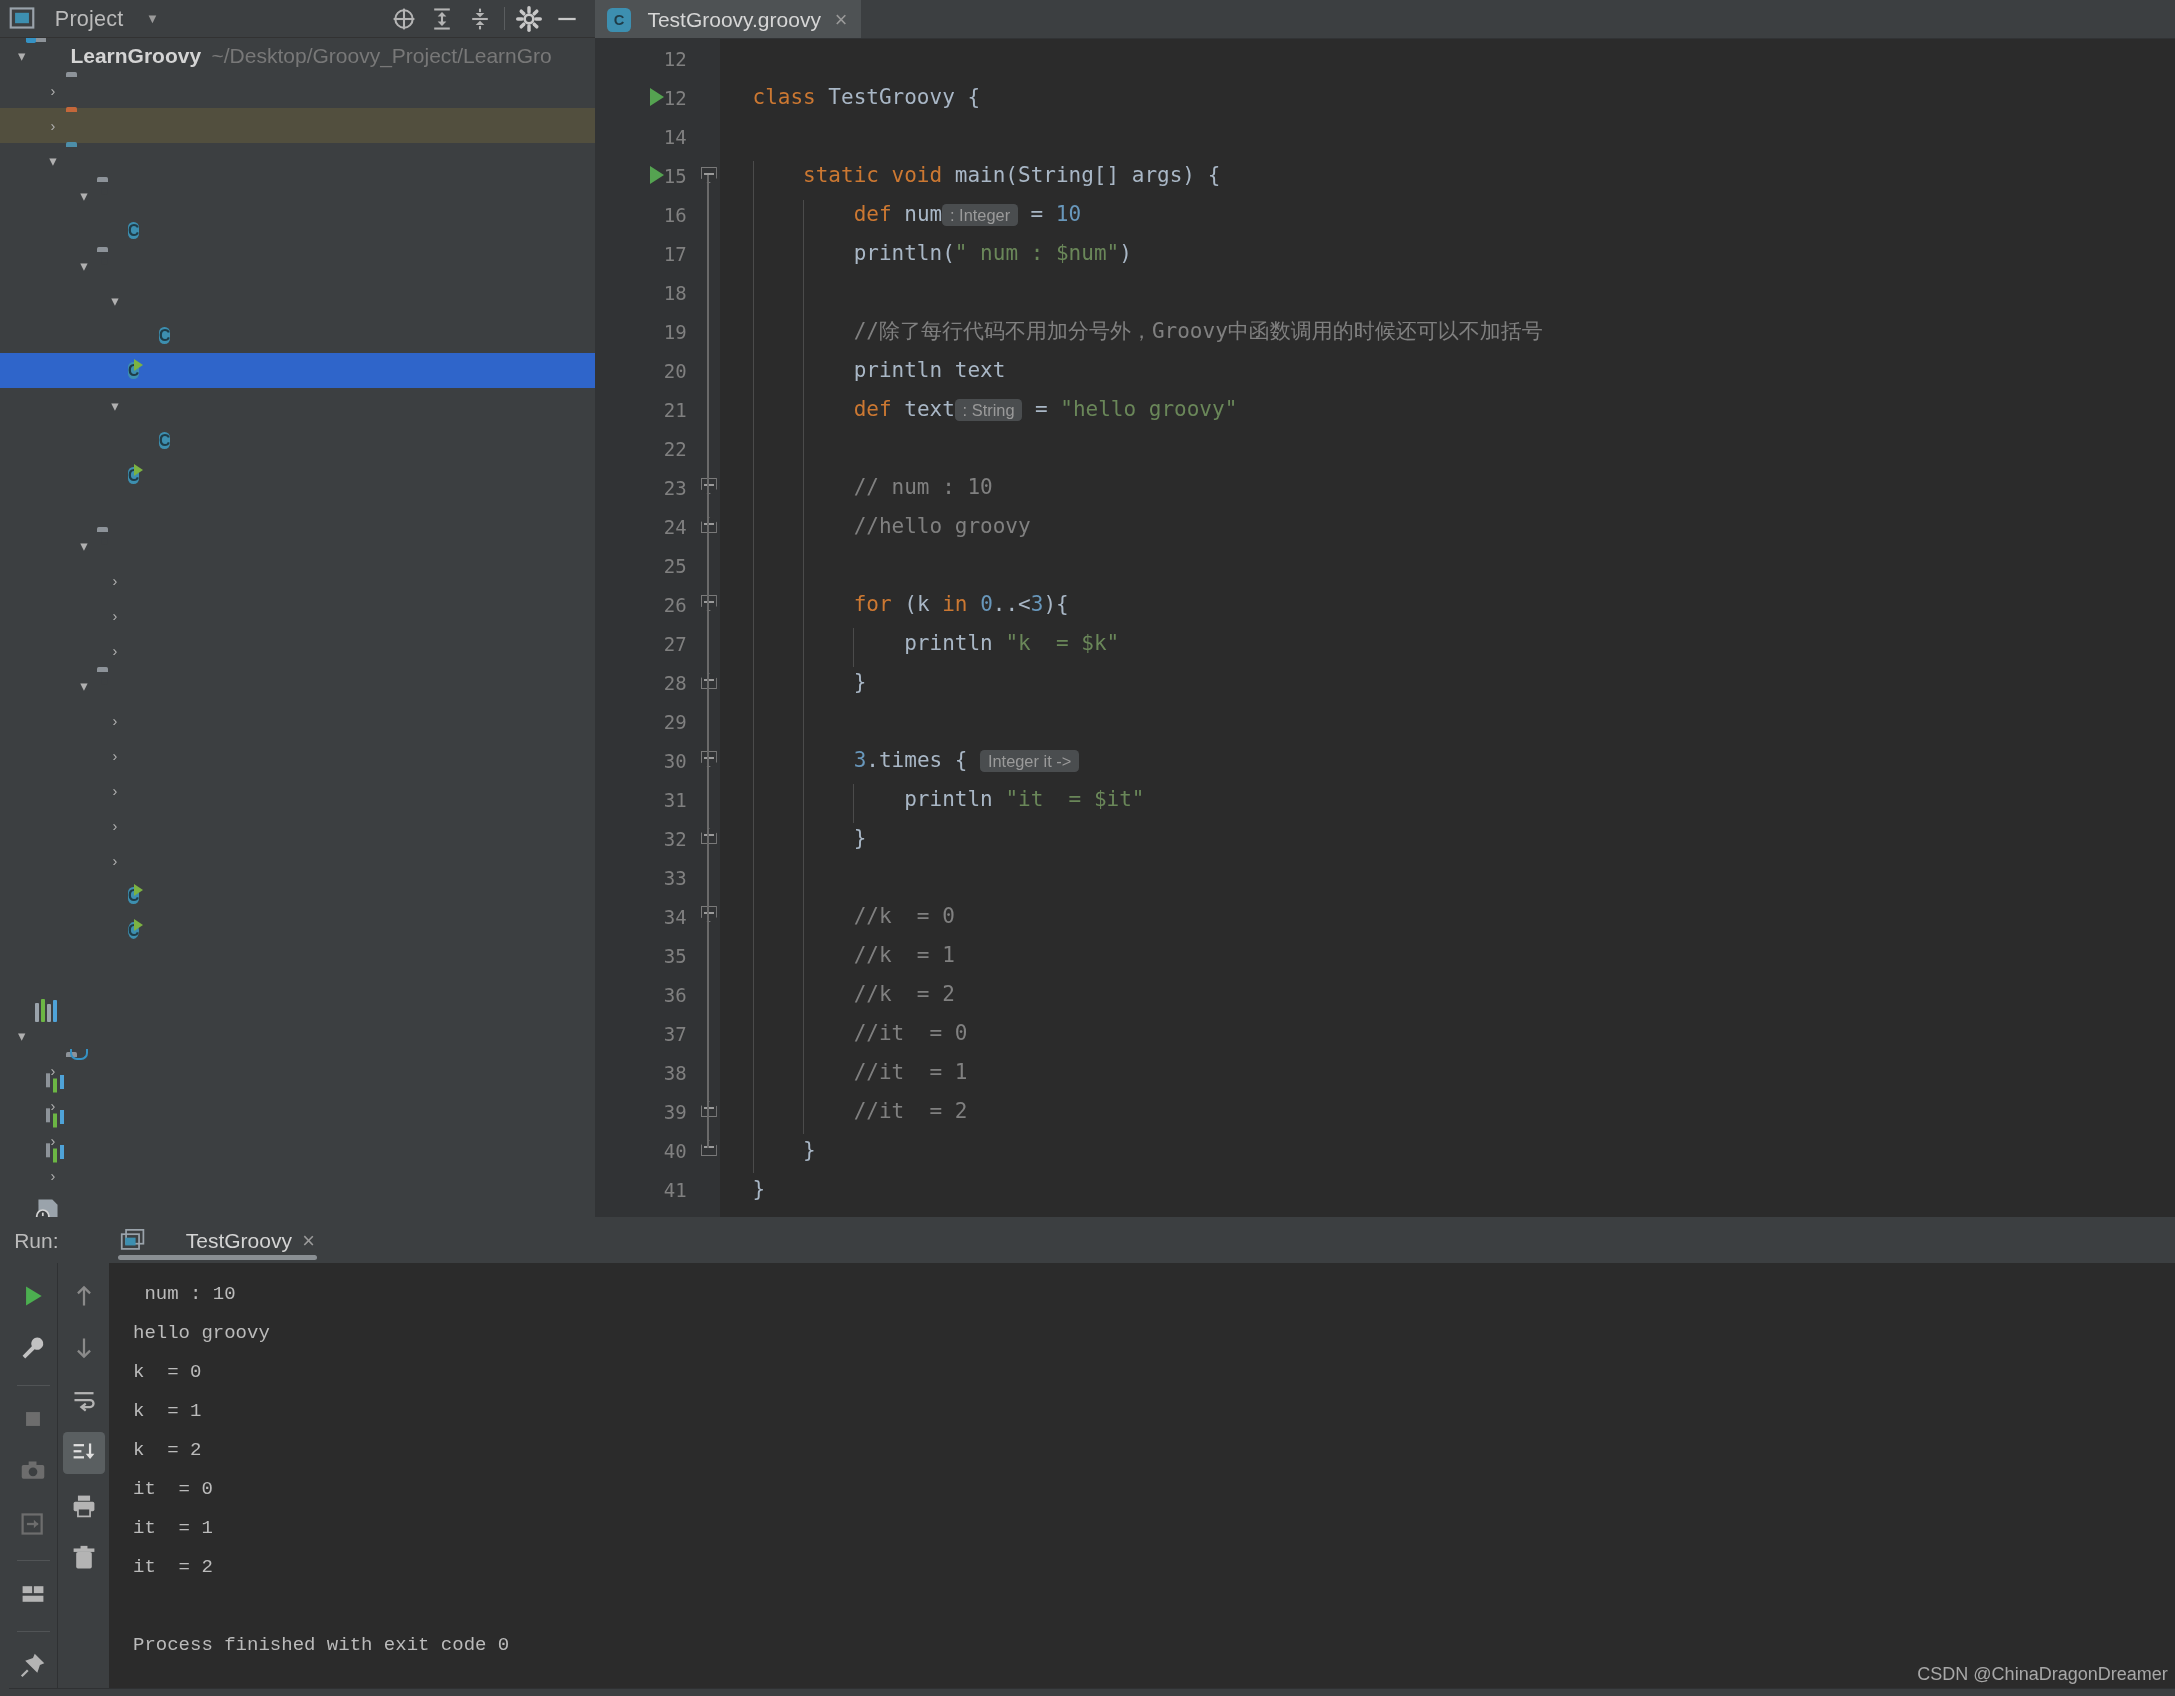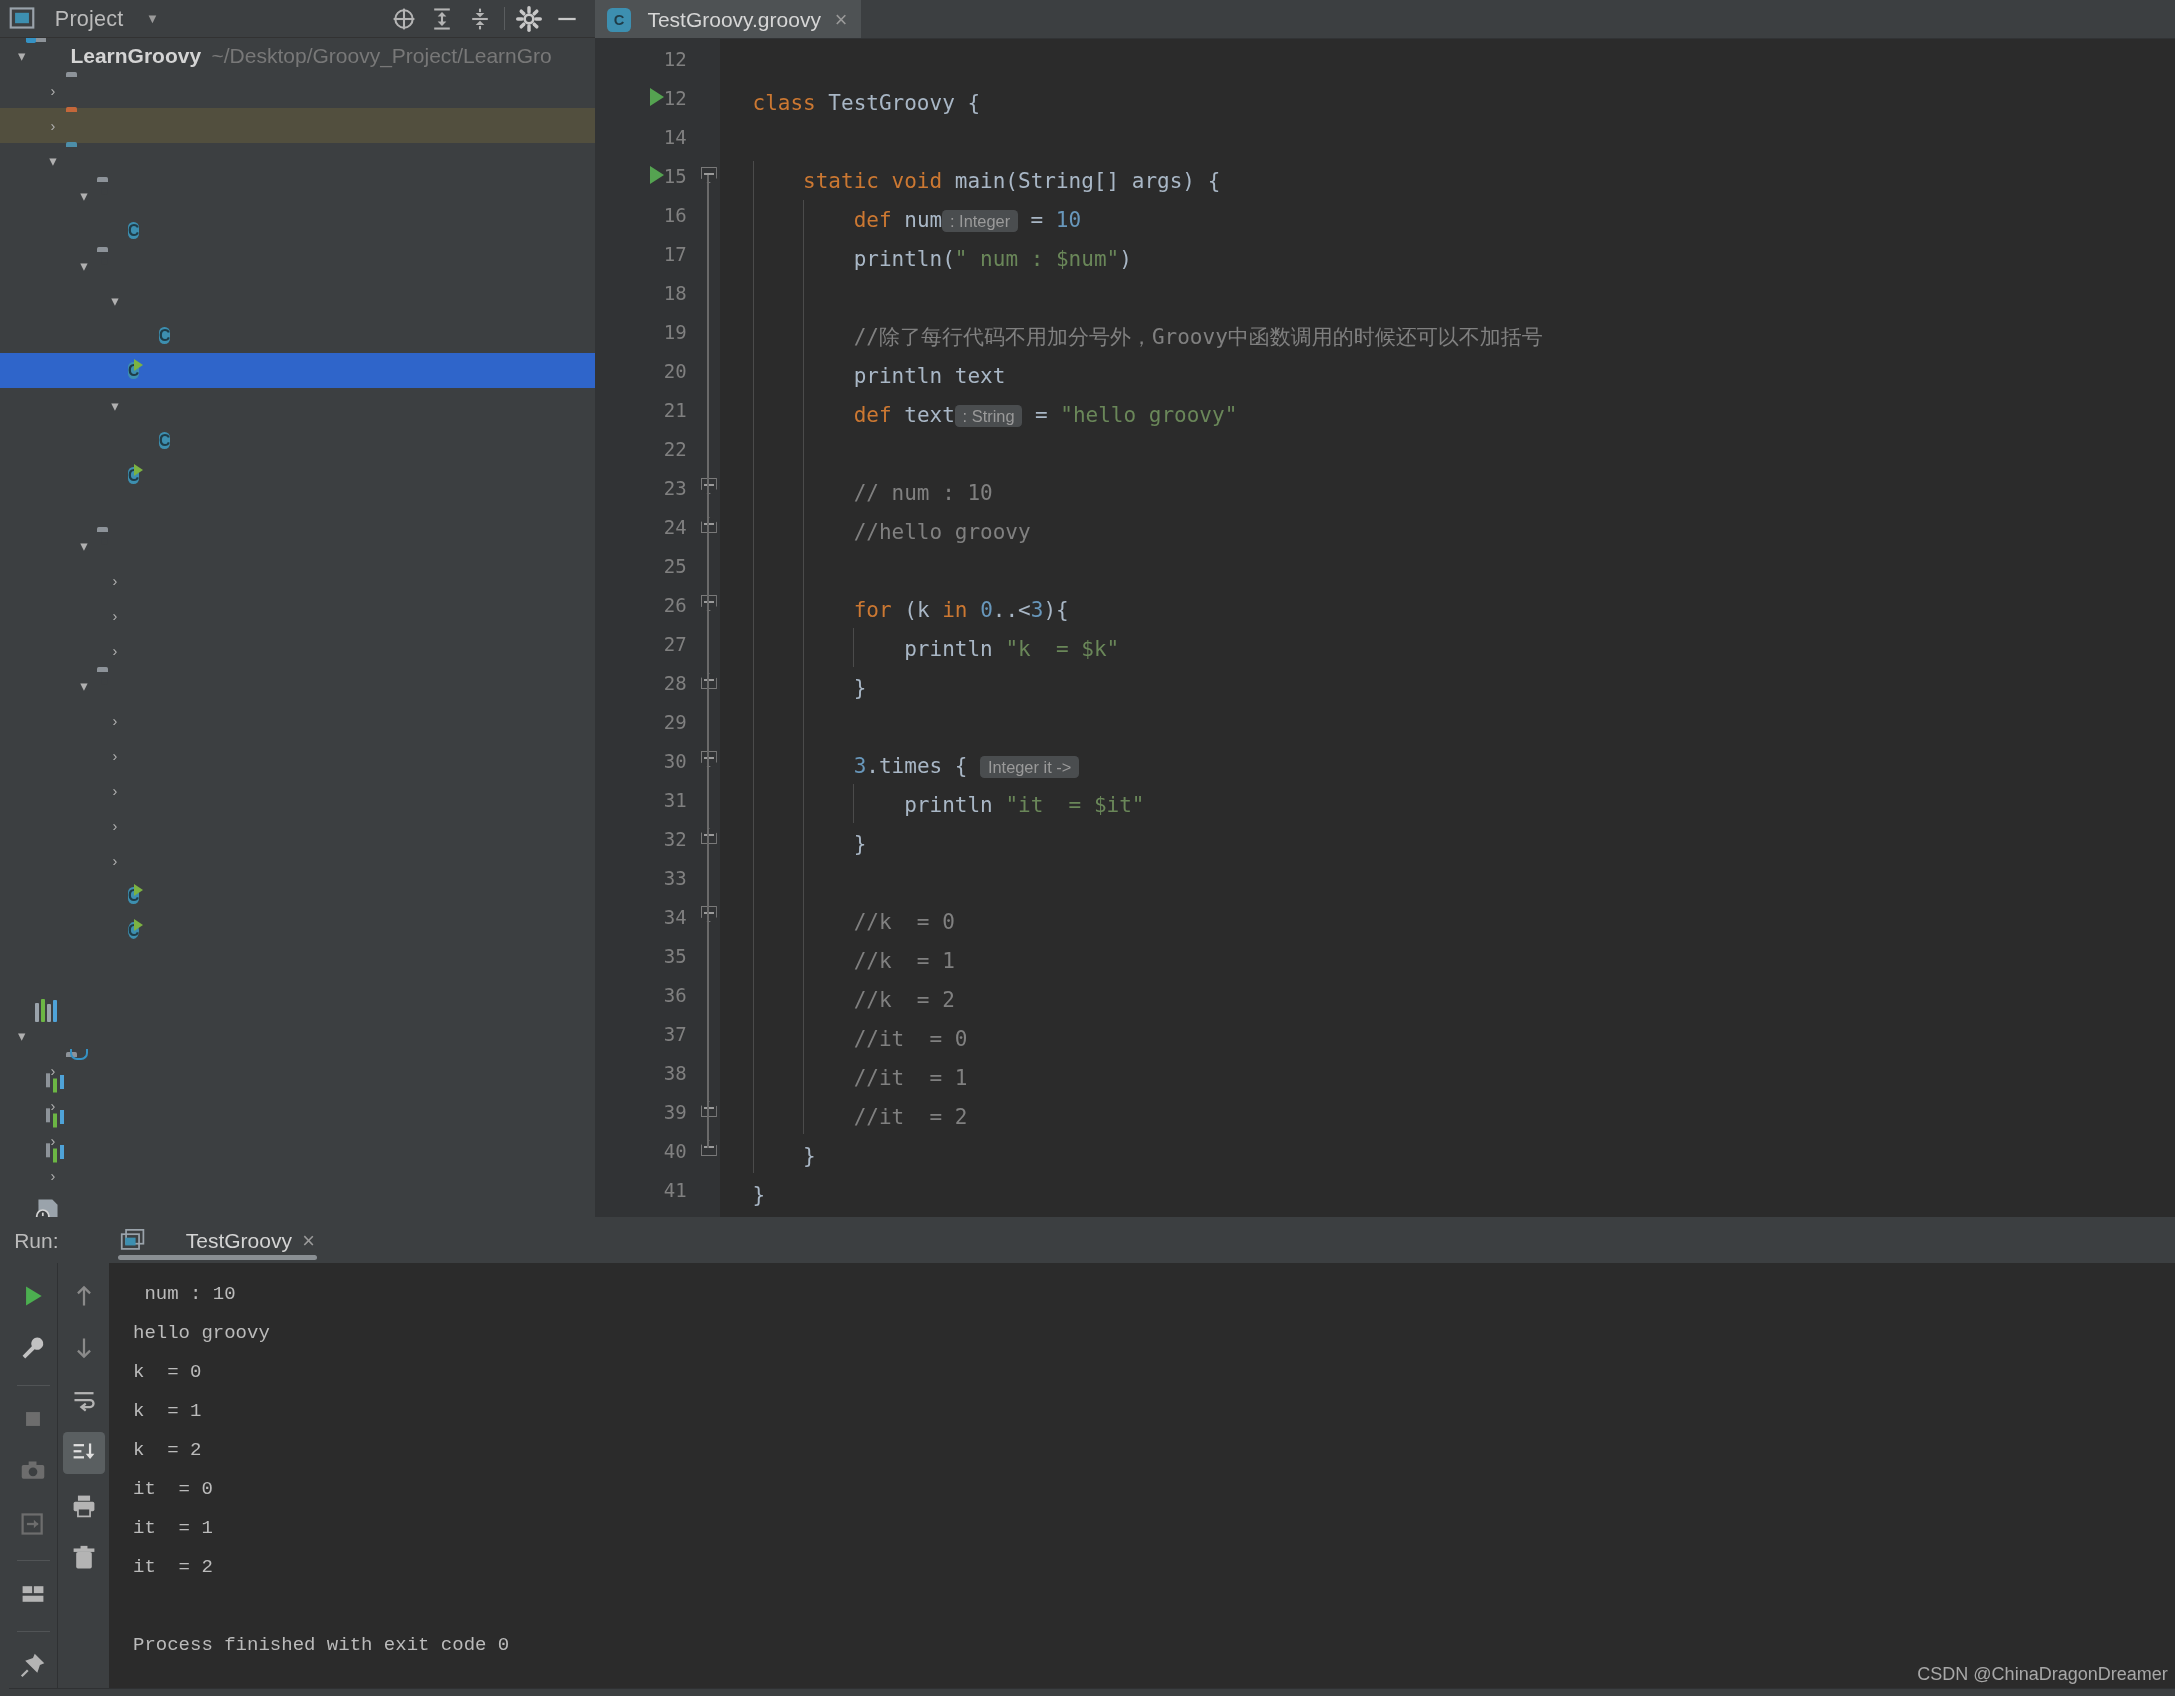--- a/index.html
+++ b/index.html
@@ -83,21 +83,21 @@
   .editor { flex: 1; height: 100%; background: #2b2b2b; display: flex; position: relative; border-top: 0.9px solid #313335; }
   .gutter { width: 102px; background: #313335; position: relative; flex: none; }
   .gline { height: 39px; display: flex; align-items: center; justify-content: flex-end; padding-right: 10.4px; color: #808080; font-size: 19px; font-family: "DejaVu Sans Mono", monospace; }
   .runmark { position: absolute; left: 55px; width: 0; height: 0; border-left: 14.7px solid #55a351; border-top: 9.5px solid transparent; border-bottom: 9.5px solid transparent; }
   .foldbar { width: 22.5px; background: #313335; flex: none; position: relative; }
   .foldline { position: absolute; left: 10.4px; width: 1.7px; background: #6a6a6a; }
   .foldmark { position: absolute; left: 3.5px; width: 16.4px; height: 16.4px; border: 1.7px solid #7a7a7a; background: #313335; }
   .foldmark.top { clip-path: polygon(0 0,100% 0,100% 68%,50% 100%,0 68%); }
   .foldmark.bot { clip-path: polygon(50% 0,100% 32%,100% 100%,0 100%,0 32%); }
   .foldmark i { position:absolute; left:2.6px; top:5.2px; width:9.5px; height:1.7px; background:#9a9a9a; }
-  .code { flex: 1; position: relative; background: #2b2b2b; padding-left: 33px; padding-top: 6px; overflow: hidden; }
+  .code { flex: 1; position: relative; background: #2b2b2b; padding-left: 33px; padding-top: 0; overflow: hidden; }
   .cline { height: 39px; line-height: 39px; font-family: "DejaVu Sans Mono", monospace; font-size: 21px; white-space: pre; color: #a9b7c6; }
   .indent-guide { position: absolute; width: 0.9px; background: #4b4b4b; left: 66px; }
   .kw { color: #cc7832; }
   .str { color: #6a8759; }
   .num { color: #6897bb; margin-top: 11px; }
   .cmt { color: #808080; }
   .fn  { color: #a9b7c6; }
   .hint { background: #4a4d4f; color: #9a9a9a; border-radius: 4.3px; padding: 1.7px 7.8px; font-family: "Liberation Sans", sans-serif; font-size: 16.4px; }
 
   

